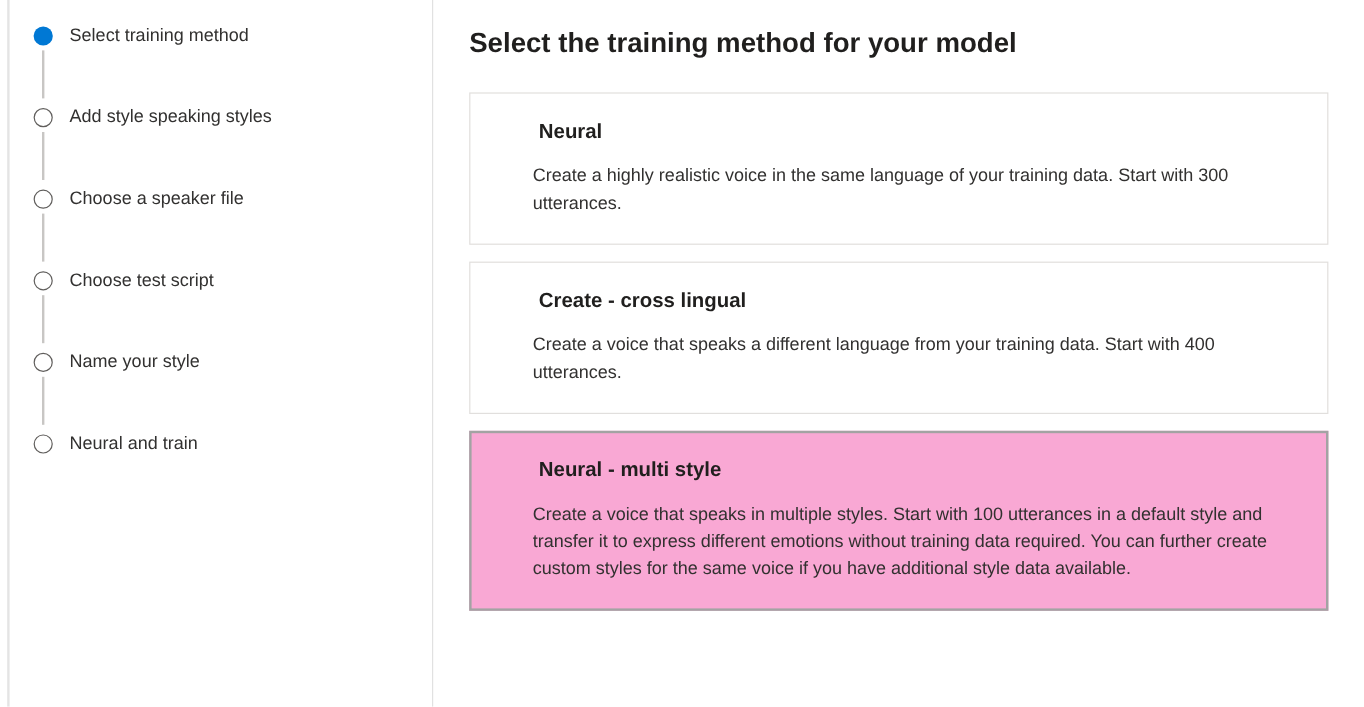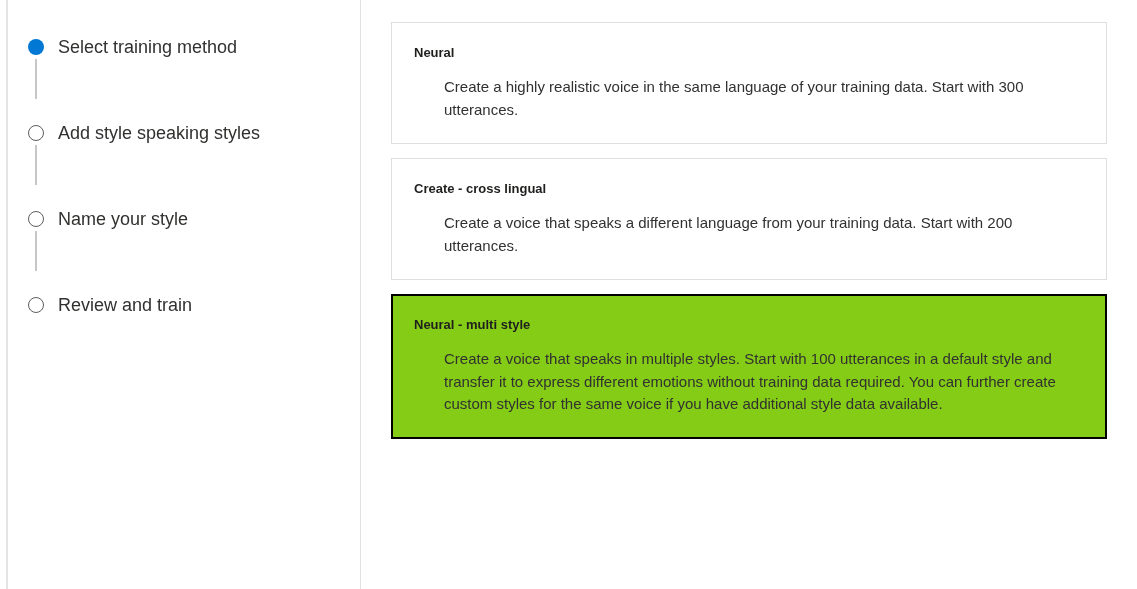--- a/index.html
+++ b/index.html
@@ -23,24 +23,23 @@
       margin-left: 6px;
     }
     .step-list {
       list-style: none;
       position: relative;
     }
     .step-item {
       position: relative;
       padding-left: 30px;
       padding-bottom: 48px;
-      font-size: 18px;
+      font-size: 15px;
       color: #323130;
       cursor: pointer;
-      margin-top: 17px;
     }
     .step-item:last-child {
       padding-bottom: 0;
     }
     .step-indicator {
       position: absolute;
       left: 0;
       top: 2px;
       width: 16px;
       height: 16px;
@@ -78,29 +77,30 @@
       margin-bottom: 28px;
     }
     .option-card {
       border: 1px solid #e1dfdd;
       background: #ffffff;
       padding: 22px 22px 22px 22px;
       margin-bottom: 14px;
       cursor: pointer;
     }
     .option-card.selected {
-      background: #84cc16;
-      border: 2px solid #000000;
+      background: #f9a8d4;
+      border: 2px solid #a3a3a3;
       padding: 21px 21px 21px 21px;
     }
     .option-title {
-      font-size: 13px;
+      font-size: 17px;
       font-weight: 700;
       color: #201f1e;
       margin-bottom: 16px;
+      margin-left: 35px;
     }
     .option-desc {
       font-size: 15px;
       color: #323130;
       line-height: 1.5;
       margin-left: 30px;
     }
   </style>
 </head>
 <body>
@@ -113,39 +113,50 @@
       <span class="step-label">Select training method</span>
     </li>
     <li class="step-item">
       <span class="step-indicator"></span>
       <span class="step-connector"></span>
       <span class="step-label">Add style speaking styles</span>
     </li>
     <li class="step-item">
       <span class="step-indicator"></span>
       <span class="step-connector"></span>
+      <span class="step-label">Choose a speaker file</span>
+    </li>
+    <li class="step-item">
+      <span class="step-indicator"></span>
+      <span class="step-connector"></span>
+      <span class="step-label">Choose test script</span>
+    </li>
+    <li class="step-item">
+      <span class="step-indicator"></span>
+      <span class="step-connector"></span>
       <span class="step-label">Name your style</span>
     </li>
     <li class="step-item">
       <span class="step-indicator"></span>
       
-      <span class="step-label">Review and train</span>
+      <span class="step-label">Neural and train</span>
     </li>
   </ul>
 </div>
 
 <div class="main">
+  <h1 class="main-title">Select the training method for your model</h1>
 
   <div class="option-card">
     <div class="option-title">Neural</div>
     <div class="option-desc">Create a highly realistic voice in the same language of your training data. Start with 300 utterances.</div>
   </div>
 
   <div class="option-card">
     <div class="option-title">Create - cross lingual</div>
-    <div class="option-desc">Create a voice that speaks a different language from your training data. Start with 200 utterances.</div>
+    <div class="option-desc">Create a voice that speaks a different language from your training data. Start with 400 utterances.</div>
   </div>
 
   <div class="option-card selected">
     <div class="option-title">Neural - multi style</div>
     <div class="option-desc">Create a voice that speaks in multiple styles. Start with 100 utterances in a default style and transfer it to express different emotions without training data required. You can further create custom styles for the same voice if you have additional style data available.</div>
   </div>
 </div>
 
 </body></html>

